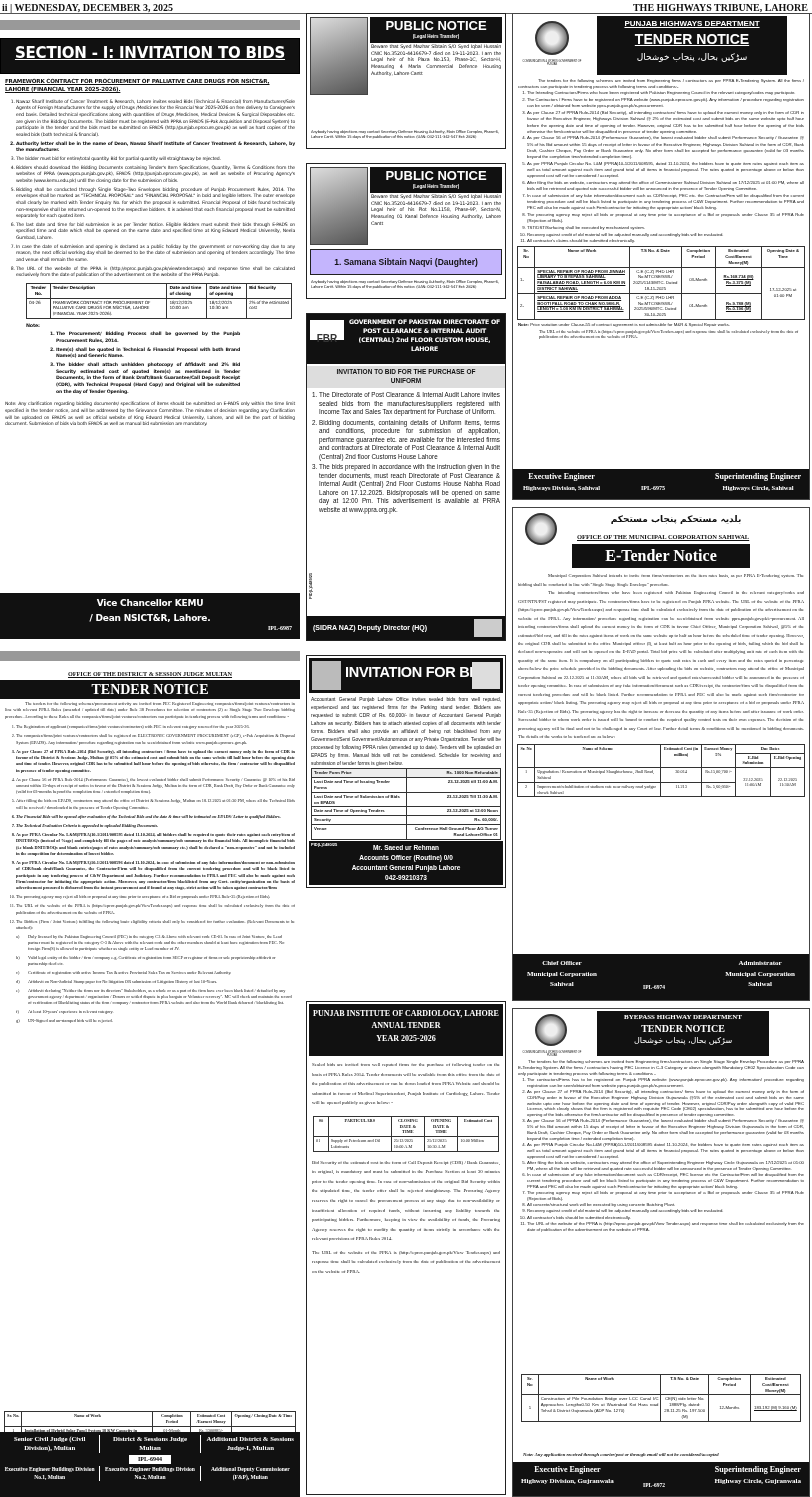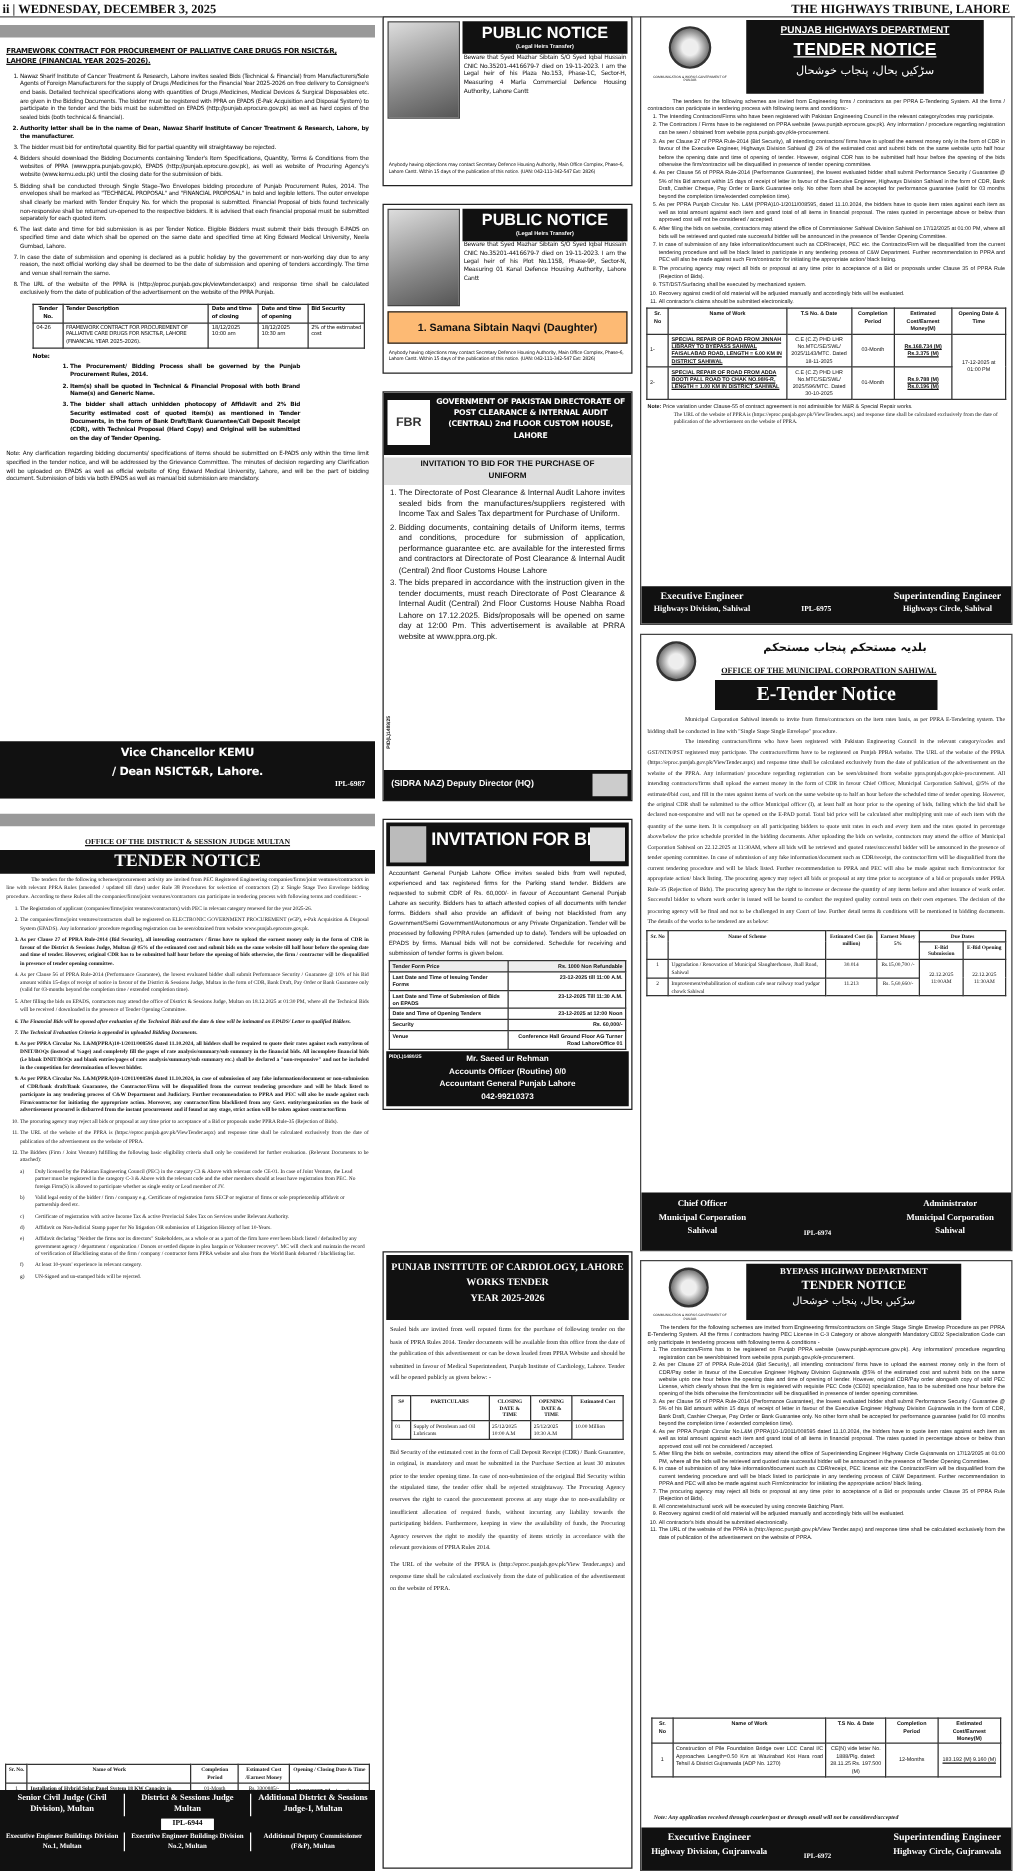--- a/index.html
+++ b/index.html
@@ -29,20 +29,23 @@
 </head>
 <body>
 
 <div class="masthead">
   <span class="mh-left">ii | WEDNESDAY, DECEMBER 3, 2025</span>
   <span class="mh-right">THE HIGHWAYS TRIBUNE, LAHORE</span>
 </div>
 
 <div class="grey-band" style="left:0;top:20px;width:300px;"></div>
 <div class="ad" style="left:0;top:36px;width:300px;height:603px;border:none;">
+  <div class="blk ctr" style="height:36px;margin:2px 0;padding-top:5px;border:1px solid #000;">
+    <span class="b u cond" style="font-size:15px;">SECTION - I: INVITATION TO BIDS</span>
+  </div>
   <div class="b u cond" style="font-size:5.6px;padding:2px 5px;line-height:1.4;">FRAMEWORK CONTRACT FOR PROCUREMENT OF PALLIATIVE CARE DRUGS FOR NSICT&amp;R, LAHORE (FINANCIAL YEAR 2025-2026).</div>
   <ol class="lst cond" style="margin-top:3px;">
     <li>Nawaz Sharif Institute of Cancer Treatment &amp; Research, Lahore invites sealed Bids (Technical &amp; Financial) from Manufacturers/Sole Agents of Foreign Manufacturers for the supply of Drugs /Medicines for the Financial Year 2025-2026 on free delivery to Consignee's end basis. Detailed technical specifications along with quantities of Drugs /Medicines, Medical Devices &amp; Surgical Disposables etc. are given in the Bidding Documents. The bidder must be registered with PPRA on EPADS (E-Pak Acquisition and Disposal System) to participate in the tender and the bids must be submitted on EPADS (http://punjab.eprocure.gov.pk) as well as hard copies of the sealed bids (both technical &amp; financial).</li>
     <li class="b">Authority letter shall be in the name of Dean, Nawaz Sharif Institute of Cancer Treatment &amp; Research, Lahore, by the manufacturer.</li>
     <li>The bidder must bid for entire/total quantity. Bid for partial quantity will straightaway be rejected.</li>
     <li>Bidders should download the Bidding Documents containing Tender's Item Specifications, Quantity, Terms &amp; Conditions from the websites of PPRA (www.ppra.punjab.gov.pk), EPADS (http://punjab.eprocure.gov.pk), as well as website of Procuring Agency's website (www.kemu.edu.pk) until the closing date for the submission of bids.</li>
     <li>Bidding shall be conducted through Single Stage–Two Envelopes bidding procedure of Punjab Procurement Rules, 2014. The envelopes shall be marked as "TECHNICAL PROPOSAL" and "FINANCIAL PROPOSAL" in bold and legible letters. The outer envelope shall clearly be marked with Tender Enquiry No. for which the proposal is submitted. Financial Proposal of bids found technically non-responsive shall be returned un-opened to the respective bidders. It is advised that each financial proposal must be submitted separately for each quoted item.</li>
     <li>The last date and time for bid submission is as per Tender Notice. Eligible Bidders must submit their bids through E-PADS on specified time and date which shall be opened on the same date and specified time at King Edward Medical University, Neela Gumbad, Lahore.</li>
     <li>In case the date of submission and opening is declared as a public holiday by the government or non-working day due to any reason, the next official working day shall be deemed to be the date of submission and opening of tenders accordingly. The time and venue shall remain the same.</li>
     <li>The URL of the website of the PPRA is (http://eproc.punjab.gov.pk/viewtender.aspx) and response time shall be calculated exclusively from the date of publication of the advertisement on the website of the PPRA Punjab.</li>
@@ -91,27 +94,27 @@
   <div class="cond" style="position:absolute;left:4px;right:4px;top:115px;font-size:3.8px;line-height:1.35;">Anybody having objections may contact Secretary Defence Housing Authority, Main Office Complex, Phase-6, Lahore Cantt. Within 15 days of the publication of this notice. (UAN: 042-111-342-547 Ext: 2826)</div>
 </div>
 
 <div class="ad" style="left:306px;top:163px;width:200px;height:136px;">
   <div class="photo" style="position:absolute;left:3px;top:3px;width:58px;height:78px;"></div>
   <div class="blk ctr" style="position:absolute;left:63px;top:3px;right:3px;height:26px;">
     <div class="b" style="font-size:13px;line-height:17px;">PUBLIC NOTICE</div>
     <div class="b" style="font-size:4.5px;">(Legal Heirs Transfer)</div>
   </div>
   <div class="cond" style="position:absolute;left:64px;top:30px;right:4px;font-size:4.8px;line-height:1.4;text-align:justify;">Beware that Syed Mazhar Sibtain S/O Syed Iqbal Hussain CNIC No.35201-4416679-7 died on 19-11-2023. I am the Legal heir of his Plot No.1158, Phase-9P, Sector-N, Measuring 01 Kanal Defence Housing Authority, Lahore Cantt</div>
-  <div class="b ctr" style="position:absolute;left:3px;right:3px;top:85px;height:26px;background:#fdba74;border:1px solid #222;font-size:8.5px;line-height:24px;">1. Samana Sibtain Naqvi (Daughter)</div>
+  <div class="b ctr" style="position:absolute;left:3px;right:3px;top:85px;height:26px;background:#c4b5fd;border:1px solid #222;font-size:8.5px;line-height:24px;">1. Samana Sibtain Naqvi (Daughter)</div>
   <div class="cond" style="position:absolute;left:4px;right:4px;top:115px;font-size:3.8px;line-height:1.35;">Anybody having objections may contact Secretary Defence Housing Authority, Main Office Complex, Phase-6, Lahore Cantt. Within 15 days of the publication of this notice. (UAN: 042-111-342-547 Ext: 2826)</div>
 </div>
 
 <div class="ad" style="left:306px;top:313px;width:200px;height:328px;">
   <div class="blk" style="position:absolute;left:0;top:0;right:0;height:50px;">
-    <div style="position:absolute;left:3px;top:6px;width:34px;height:36px;background:#fff;color:#333;text-align:center;font-size:10px;font-weight:bold;line-height:38px;">FBR</div>
+    <div style="position:absolute;left:3px;top:6px;width:34px;height:20px;background:#fff;color:#333;text-align:center;font-size:10px;font-weight:bold;line-height:38px;">FBR</div>
     <div class="b ctr cond" style="position:absolute;left:40px;right:3px;top:4px;font-size:6.2px;line-height:1.45;">GOVERNMENT OF PAKISTAN DIRECTORATE OF POST CLEARANCE &amp; INTERNAL AUDIT (CENTRAL) 2nd FLOOR CUSTOM HOUSE, LAHORE</div>
   </div>
   <div class="b ctr" style="position:absolute;left:0;right:0;top:52px;height:22px;background:#ddd;font-size:6.5px;line-height:1.4;padding:1px 20px;">INVITATION TO BID FOR THE PURCHASE OF UNIFORM</div>
   <ol class="lst" style="position:absolute;top:77px;left:0;right:0;padding-left:12px;">
     <li style="font-size:6.3px;line-height:1.35;">The Directorate of Post Clearance &amp; Internal Audit Lahore invites sealed bids from the manufactures/suppliers registered with Income Tax and Sales Tax department for Purchase of Uniform.</li>
     <li style="font-size:6.3px;line-height:1.35;">Bidding documents, containing details of Uniform items, terms and conditions, procedure for submission of application, performance guarantee etc. are available for the interested firms and contractors at Directorate of Post Clearance &amp; Internal Audit (Central) 2nd floor Customs House Lahore</li>
     <li style="font-size:6.3px;line-height:1.35;">The bids prepared in accordance with the instruction given in the tender documents, must reach Directorate of Post Clearance &amp; Internal Audit (Central) 2nd Floor Customs House Nabha Road Lahore on 17.12.2025. Bids/proposals will be opened on same day at 12:00 Pm. This advertisement is available at PRRA website at www.ppra.org.pk.</li>
   </ol>
   <div style="position:absolute;left:1px;bottom:36px;transform:rotate(-90deg);transform-origin:left top;font-size:4px;font-weight:bold;">PID(L)1489/25</div>
   <div class="blk b" style="position:absolute;bottom:0;left:0;right:0;height:24px;font-size:7px;line-height:24px;padding-left:6px;">
@@ -321,21 +324,21 @@
     <div>Mr. Saeed ur Rehman</div>
     <div>Accounts Officer (Routine) 0/0</div>
     <div>Accountant General Punjab Lahore</div>
     <div>042-99210373</div>
   </div>
 </div>
 
 <div class="ad serif" style="left:306px;top:1001px;width:200px;height:494px;">
   <div class="blk ctr" style="height:52px;margin:2px;padding-top:4px;">
     <div class="b" style="font-size:8px;line-height:1.55;">PUNJAB INSTITUTE OF CARDIOLOGY, LAHORE</div>
-    <div class="b" style="font-size:8px;line-height:1.55;">WORKS TENDER</div>
+    <div class="b" style="font-size:8px;line-height:1.55;">ANNUAL TENDER</div>
     <div class="b" style="font-size:8px;line-height:1.55;">YEAR 2025-2026</div>
   </div>
   <div style="font-size:4.9px;line-height:1.95;text-align:justify;padding:2px 5px;">Sealed bids are invited from well reputed firms for the purchase of following tender on the basis of PPRA Rules 2014. Tender documents will be available from this office from the date of the publication of this advertisement or can be down loaded from PPRA Website and should be submitted in favour of Medical Superintendent, Punjab Institute of Cardiology, Lahore. Tender will be opened publicly as given below: -</div>
   <div style="padding:6px 6px 4px;">
     <table>
       <tbody>
           <tr>
         <th style="width:8%">S#</th>
         <th style="width:34%">PARTICULARS</th>
         <th style="width:18%">CLOSING DATE &amp; TIME</th>

